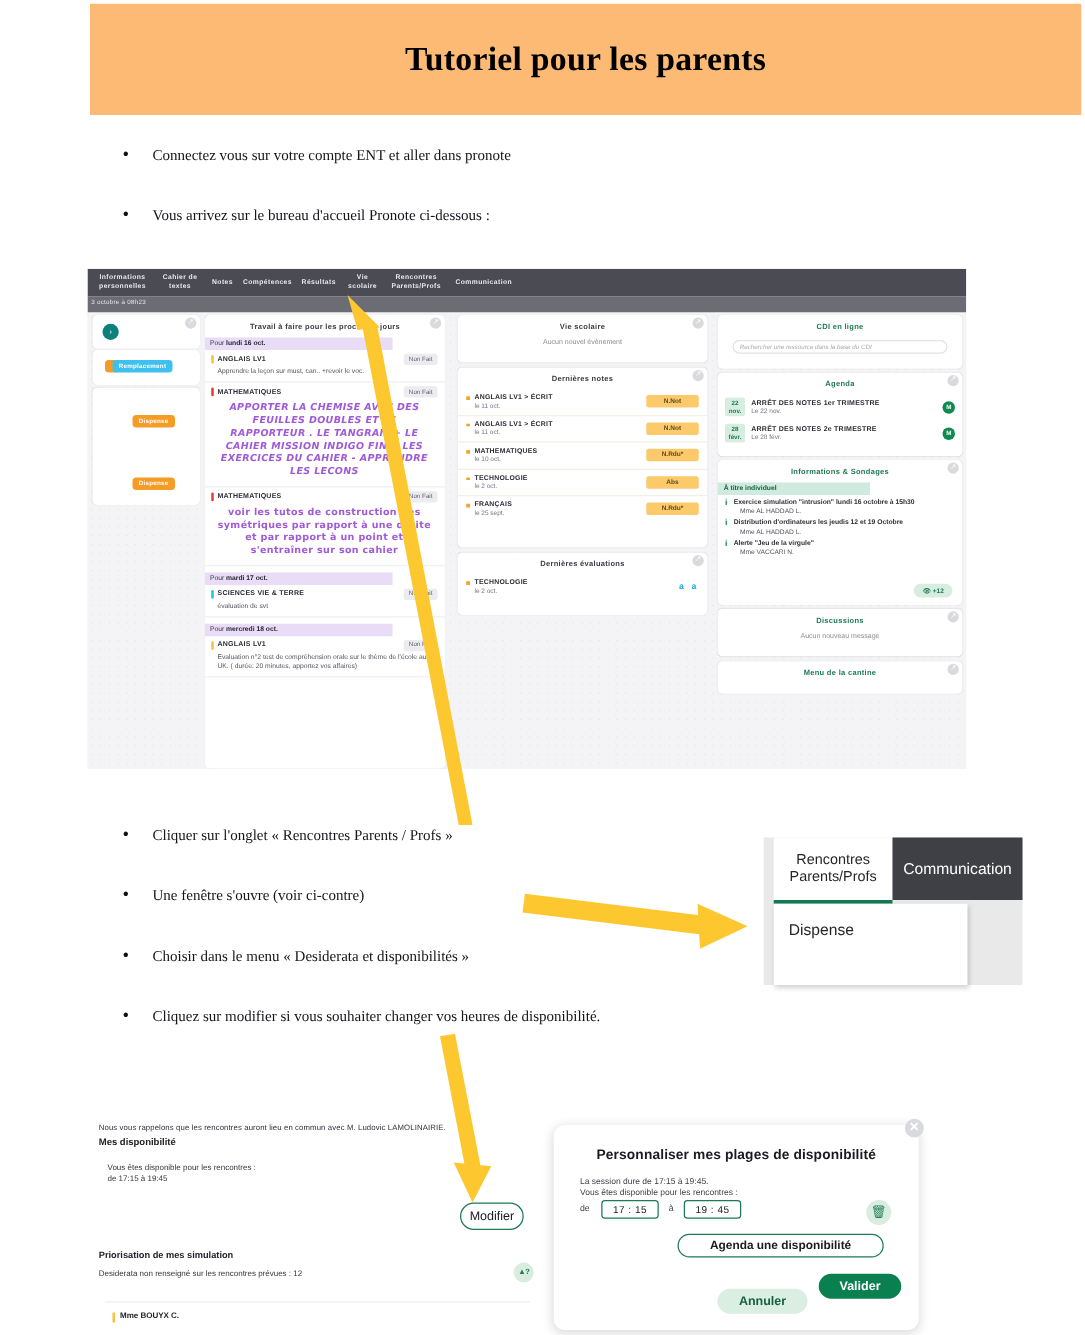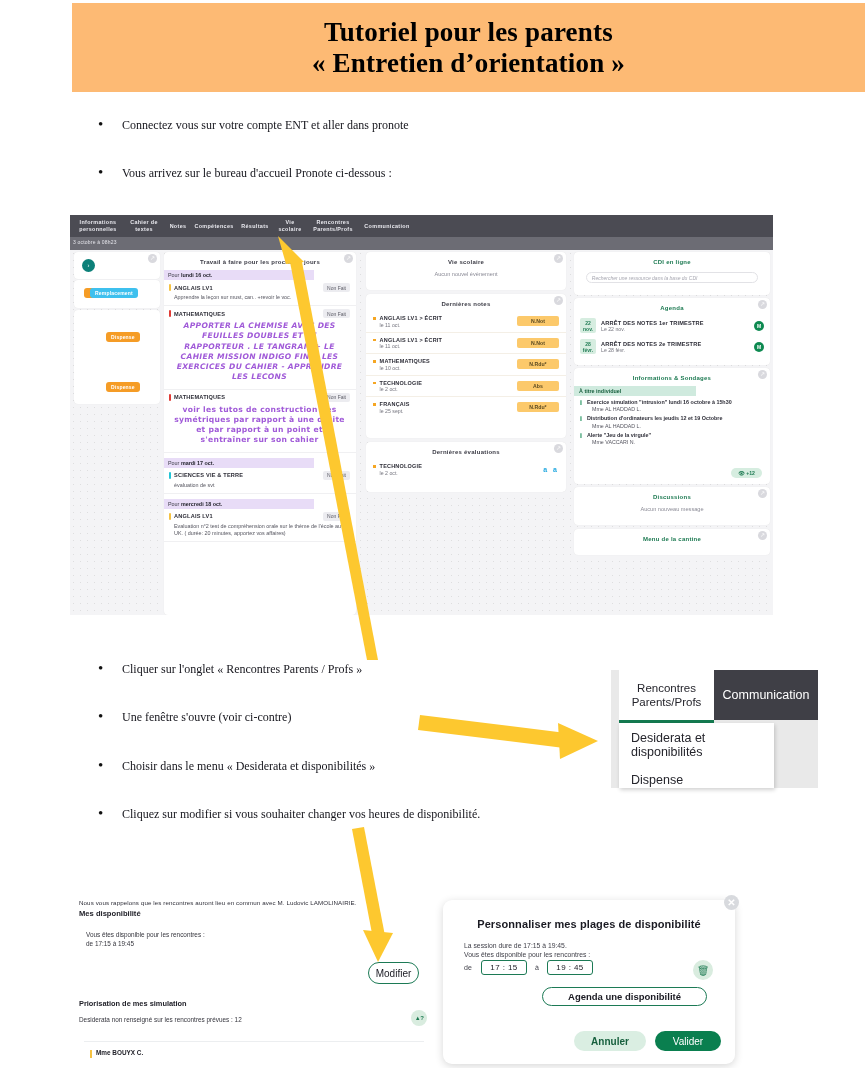--- a/index.html
+++ b/index.html
@@ -255,35 +255,34 @@
     display:flex; align-items:center; justify-content:center;
     font-size:9.5px; font-weight:bold; color:#1a1a22;
   }
   #md-annuler{
     position:absolute; left:131px; top:131px; width:72px; height:20px;
     border-radius:10px; background:#daeee2; color:#17603e;
     display:flex; align-items:center; justify-content:center;
     font-size:10px; font-weight:bold;
   }
   #md-valider{
-    position:absolute; left:212px; top:131px; width:66px; height:20px;
+    position:absolute; left:212px; top:119px; width:66px; height:20px;
     border-radius:10px; background:#0a7f4f; color:#fff;
     display:flex; align-items:center; justify-content:center;
-    font-size:10px; font-weight:normal;
+    font-size:10px; font-weight:bold;
   }
 
   
   #arrows{ position:absolute; left:0; top:0; width:868px; height:1068px; pointer-events:none; }
 </style>
 </head>
 <body>
 
 <div id="title-bar">
   <div class="tline">Tutoriel pour les parents</div>
-  <div class="tline">« Entretien d’orientation »</div>
 </div>
 
 <div class="bullet-row" style="left:98px; top:117px;">
   <span class="bullet-dot">•</span>
   <span class="bullet-text">Connectez vous sur votre compte ENT et aller dans pronote</span>
 </div>
 <div class="bullet-row" style="left:98px; top:165px;">
   <span class="bullet-dot">•</span>
   <span class="bullet-text">Vous arrivez sur le bureau d'accueil Pronote ci-dessous :</span>
 </div>
@@ -551,21 +550,20 @@
 <div id="tabmenu">
   <div id="tm-bg"></div>
   <div id="tm-rencontres">
     <span>Rencontres</span>
     <span>Parents/Profs</span>
   </div>
   <div id="tm-communication">Communication</div>
   <div id="tm-greenline"></div>
   <div id="tm-ghost">au 05/11/2023</div>
   <div id="tm-panel">
-    <div class="mi">Desiderata et disponibilités</div>
     <div class="mi" style="padding-top:14px;">Dispense</div>
   </div>
 </div>
 
 <div id="botpanel">
   <div id="bp-note">Nous vous rappelons que les rencontres auront lieu en commun avec M. Ludovic LAMOLINAIRIE.</div>
   <div id="bp-h1">Mes disponibilité</div>
   <div id="bp-l1">Vous êtes disponible pour les rencontres :</div>
   <div id="bp-l2">de 17:15 à 19:45</div>
   <div id="bp-h2">Priorisation de mes simulation</div>

